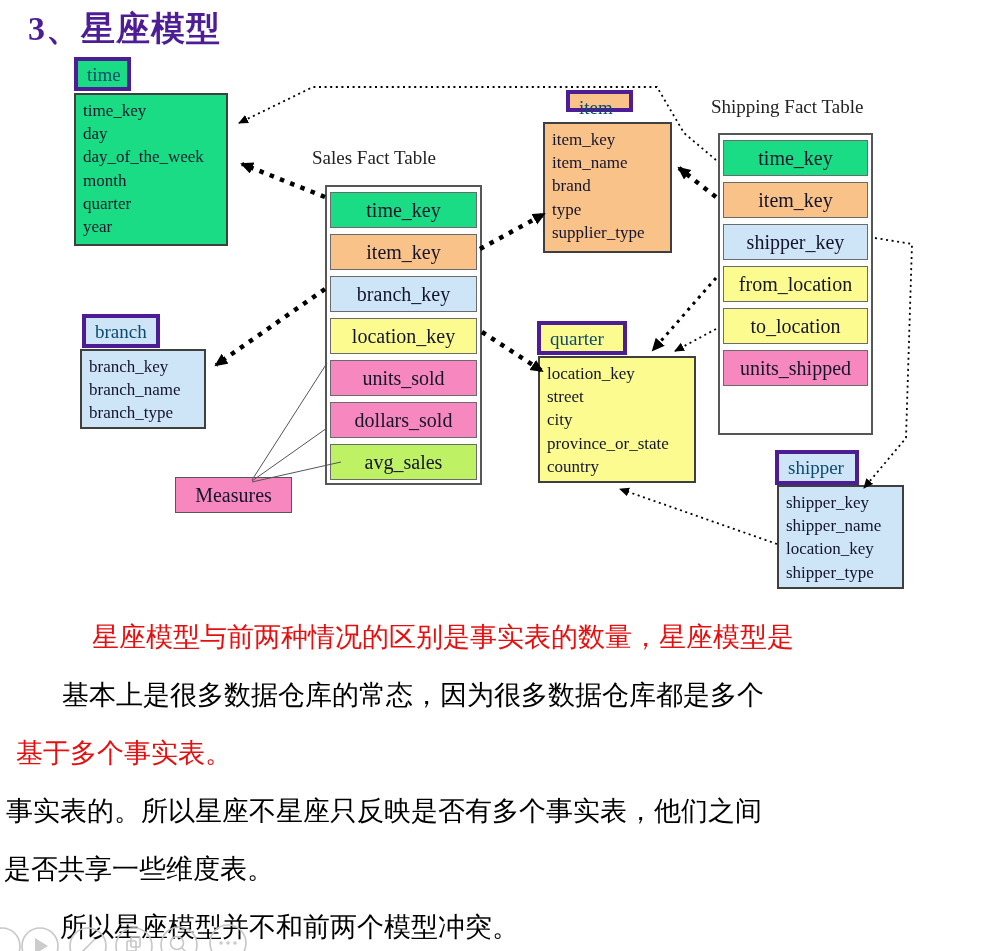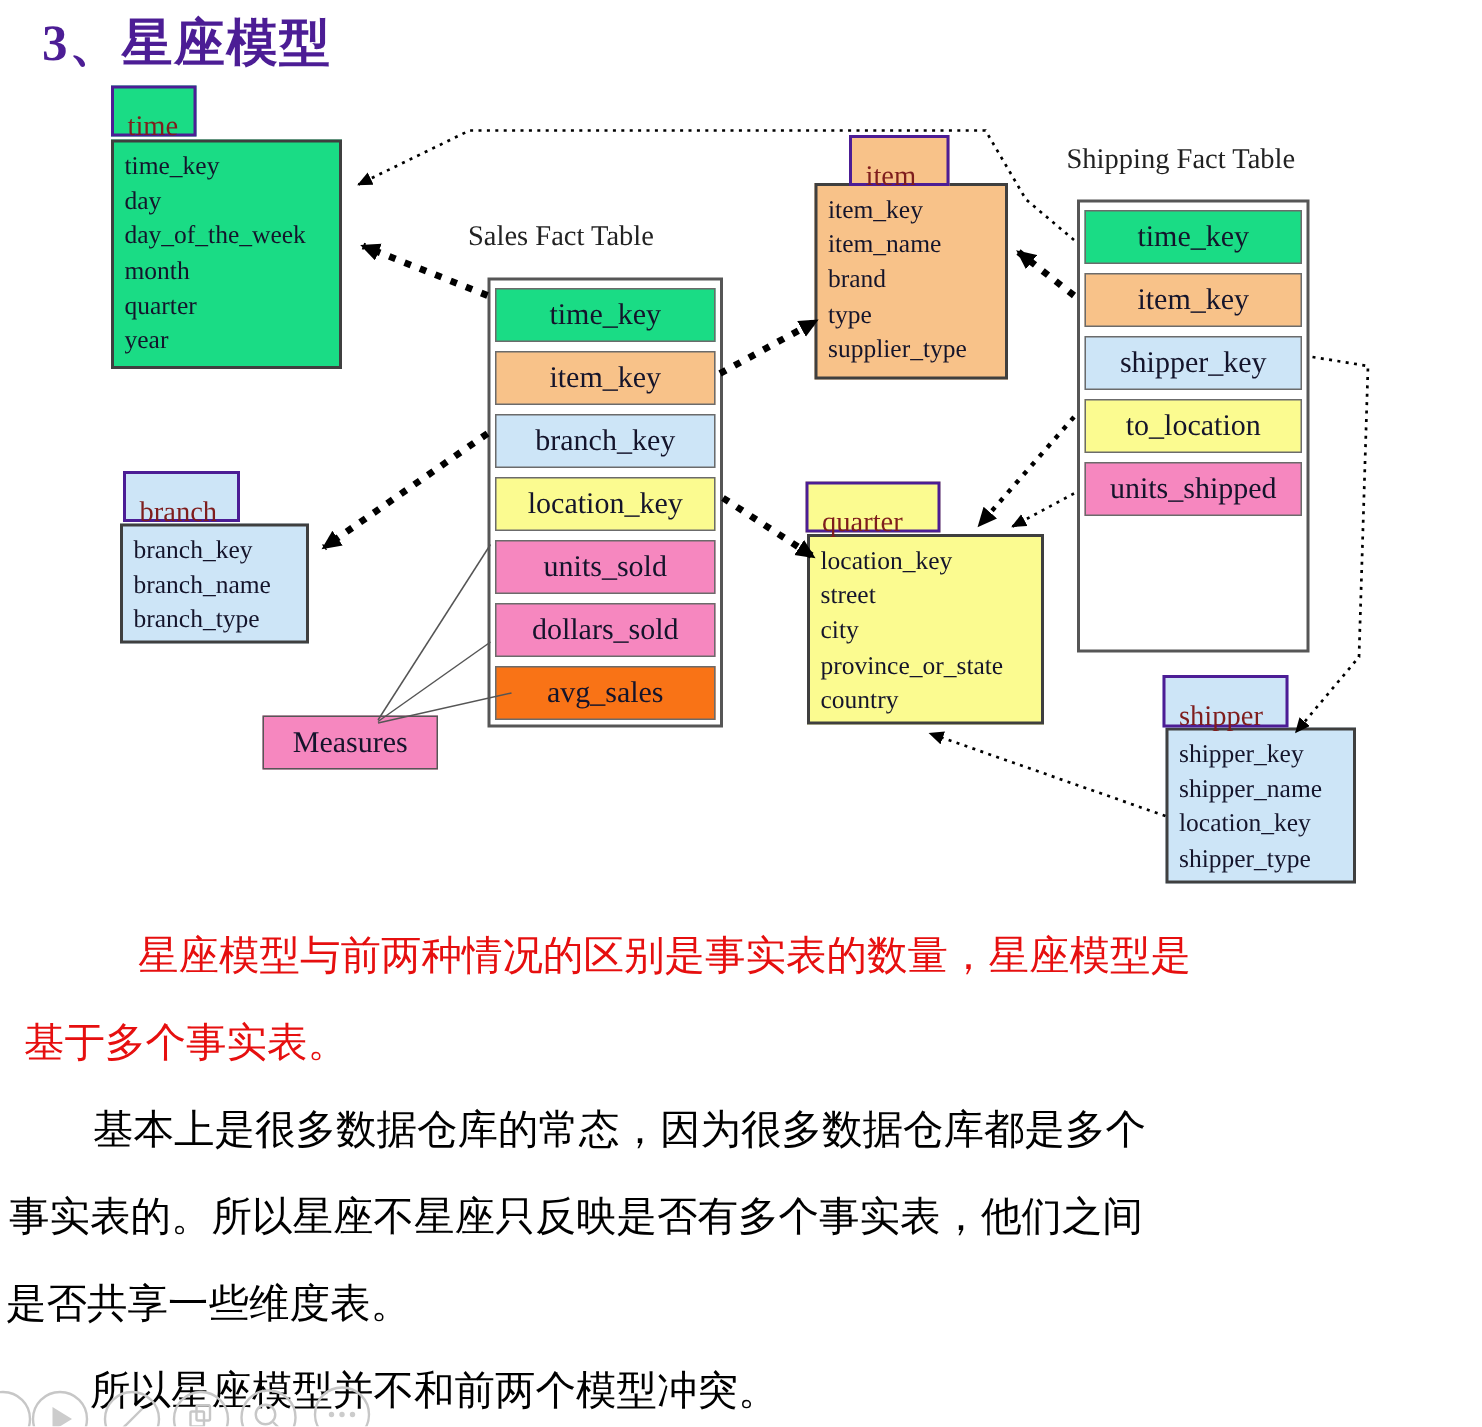--- a/index.html
+++ b/index.html
@@ -7,22 +7,22 @@
     width:988px;height:951px;position:relative;background:#ffffff;overflow:hidden;
     font-family:"Liberation Serif","DejaVu Serif",serif;
   }
   
   #page-title{
     position:absolute;left:28px;top:6px;font-size:34px;font-weight:bold;color:#4c1d95;
     letter-spacing:1px;
   }
   
   .dim-header{
-    position:absolute;border:2px solid #4c1d95;box-sizing:border-box;
-    font-size:19px;color:#7f1d1d;padding:15px 9px;z-index:2;white-space:nowrap;
+    position:absolute;border:4px solid #4c1d95;box-sizing:border-box;
+    font-size:19px;color:#0c4a6e;padding:3px 9px;z-index:2;white-space:nowrap;
   }
   .dim-body{
     position:absolute;border:2px solid #3f3f3f;box-sizing:border-box;
     font-size:17px;color:#14142b;padding:4px 7px;z-index:1;line-height:23.2px;
   }
   #dim-time-h{left:74px;top:57px;width:57px;height:34px;}
   #dim-time-b{left:74px;top:93px;width:154px;height:153px;}
   #dim-item-h{left:566px;top:90px;width:67px;height:22px;}
   #dim-item-b{left:543px;top:122px;width:129px;height:131px;}
   #dim-branch-h{left:82px;top:314px;width:78px;height:34px;}
@@ -125,27 +125,28 @@
 <div class="fact-label" id="label-sales">Sales Fact Table</div>
 <div class="fact-label" id="label-shipping">Shipping Fact Table</div>
 
 <div class="fact-table" id="fact-sales">
   <div class="frow" style="background-color: rgb(26, 220, 133);">time_key</div>
   <div class="frow" style="background-color: rgb(248, 194, 137);">item_key</div>
   <div class="frow" style="background-color: rgb(205, 229, 247);">branch_key</div>
   <div class="frow" style="background-color: rgb(251, 251, 144);">location_key</div>
   <div class="frow" style="background-color: rgb(246, 135, 191);">units_sold</div>
   <div class="frow" style="background-color: rgb(246, 135, 191);">dollars_sold</div>
-  <div class="frow" style="background-color: #f97316;">avg_sales</div>
+  <div class="frow" style="background-color: #bef264;">avg_sales</div>
 </div>
 
 <div class="fact-table" id="fact-shipping">
   <div class="frow" style="background-color: rgb(26, 220, 133);">time_key</div>
   <div class="frow" style="background-color: rgb(248, 194, 137);">item_key</div>
   <div class="frow" style="background-color: rgb(205, 229, 247);">shipper_key</div>
+  <div class="frow" style="background-color: rgb(251, 251, 144);">from_location</div>
   <div class="frow" style="background-color: rgb(251, 251, 144);">to_location</div>
   <div class="frow" style="background-color: rgb(246, 135, 191);">units_shipped</div>
 </div>
 
 <div id="measures-box" style="background-color: rgb(246, 135, 191);">Measures</div>
 
 <svg id="arrows" width="988" height="951" viewBox="0 0 988 951">
   <defs>
     <marker id="ah-b" markerUnits="userSpaceOnUse" markerWidth="15" markerHeight="13" refX="11" refY="6" orient="auto">
       <path d="M0,0 L13,6 L0,12 z" fill="#000"></path>
@@ -168,22 +169,22 @@
   <polyline class="arr-fine" points="875,238 912,244 906,438 864,488" marker-end="url(#ah-f)"></polyline>
   <line class="arr-fine" x1="777" y1="544" x2="620" y2="489" marker-end="url(#ah-f)"></line>
 
   <line class="measure-line" x1="252" y1="480" x2="327" y2="363"></line>
   <line class="measure-line" x1="252" y1="481" x2="327" y2="428"></line>
   <line class="measure-line" x1="252" y1="482" x2="341" y2="462"></line>
 </svg>
 
 <div id="paragraphs">
   <div class="para-line ind-a" style="color: rgb(230, 15, 15);">星座模型与前两种情况的区别是事实表的数量，星座模型是</div>
+  <div class="para-line ind-c">基本上是很多数据仓库的常态，因为很多数据仓库都是多个</div>
   <div class="para-line ind-b" style="color: rgb(230, 15, 15);">基于多个事实表。</div>
-  <div class="para-line ind-c">基本上是很多数据仓库的常态，因为很多数据仓库都是多个</div>
   <div class="para-line ind-d">事实表的。所以星座不星座只反映是否有多个事实表，他们之间</div>
   <div class="para-line ind-e">是否共享一些维度表。</div>
   <div class="para-line ind-f">所以星座模型并不和前两个模型冲突。</div>
 </div>
 
 <svg id="toolbar" width="262" height="51" viewBox="0 0 262 51">
   <g>
     <circle class="tb-stroke" cx="2" cy="46" r="18"></circle>
   </g>
   <g>

